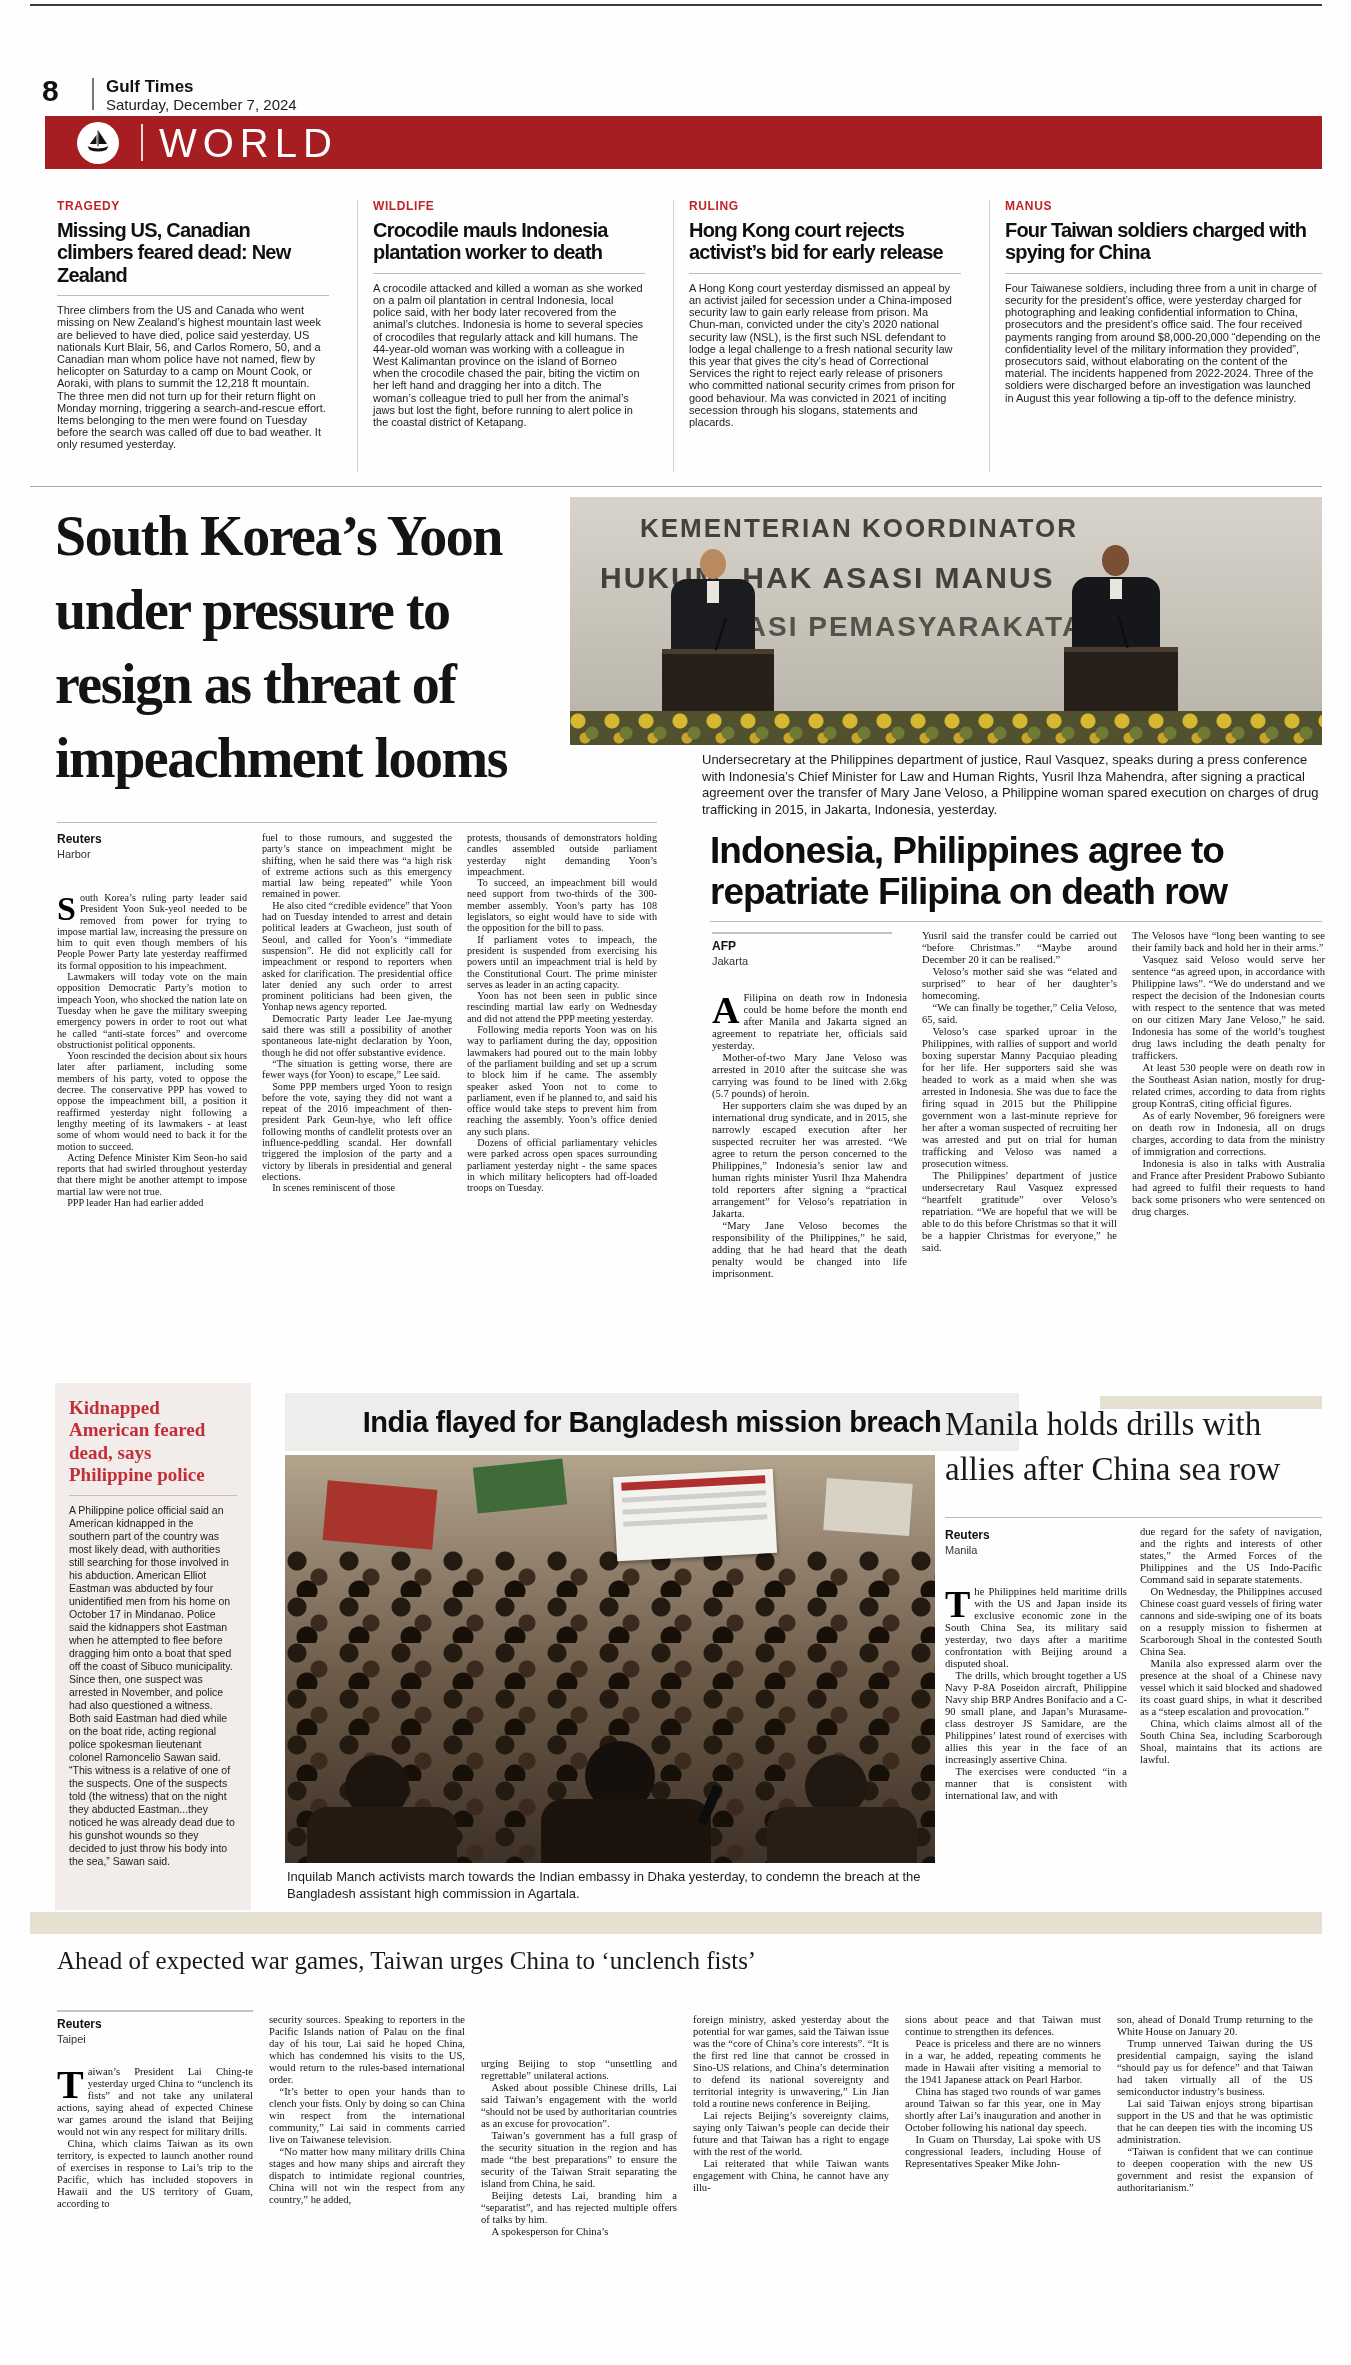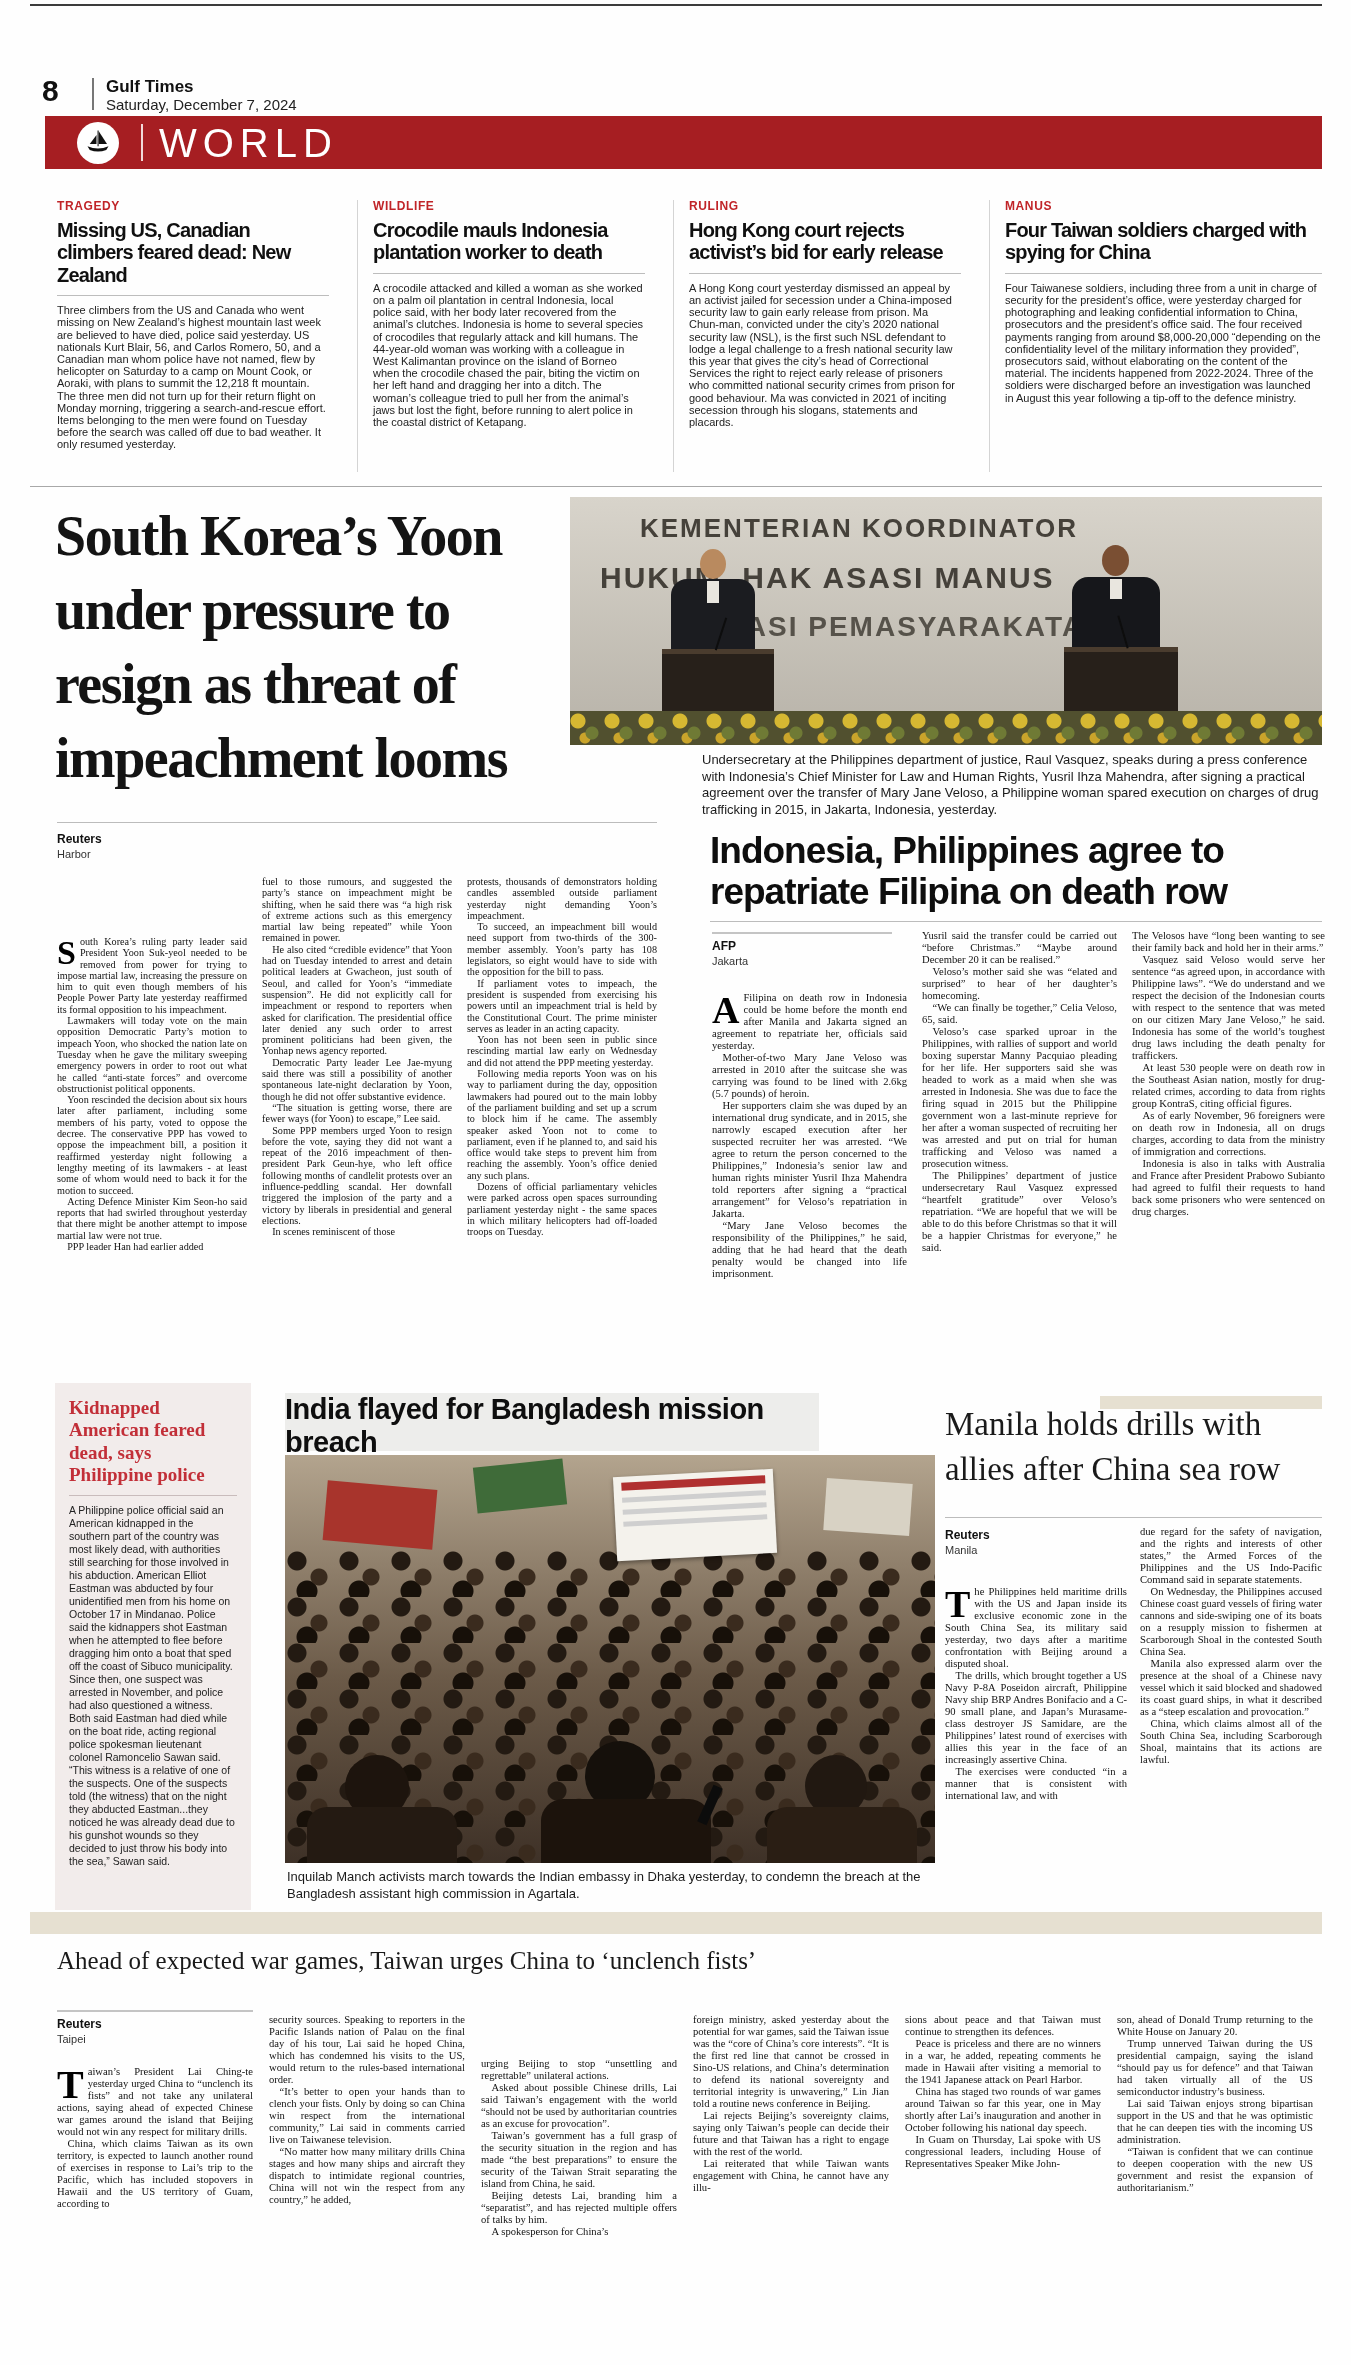--- a/index.html
+++ b/index.html
@@ -25,34 +25,34 @@
   .bbody{font:11px/12.2px "Liberation Sans",sans-serif;color:#222;text-align:left;}
   .vbrief{top:200px;height:272px;background:#d4d4d4;width:1px;}
   .hrule{position:absolute;height:1px;background:#a8a8a8;}
   
   .bigserif{font-family:"Liberation Serif",serif;font-weight:bold;color:#141414;}
   .serifreg{font-family:"Liberation Serif",serif;font-weight:normal;color:#1a1a1a;}
   .agency{font:bold 12px/1.25 "Liberation Sans",sans-serif;color:#111;}
   .dateline{font:11px/1.3 "Liberation Sans",sans-serif;color:#333;}
   .bylinerule{height:2px;background:#c4c4c4;margin-bottom:5px;}
   .coltext{white-space:pre-line;}
-  .scol{font:10.2px/11.3px "Liberation Serif",serif;text-align:justify;color:#111;margin-top:44px;}
+  .scol{font:10.2px/11.3px "Liberation Serif",serif;text-align:justify;color:#111;}
   .scol2{font:10.6px/12px "Liberation Serif",serif;text-align:justify;color:#111;}
   .dropcap{float:left;font:bold 34px/0.82 "Liberation Serif",serif;color:#000;padding:3px 4px 0 0;}
   .caption{font:13px/16.5px "Liberation Sans",sans-serif;color:#1b1b1b;}
   .condhead{font-family:"Liberation Sans",sans-serif;font-weight:bold;color:#0e0e0e;}
   
   .kidnapbox{position:absolute;left:55px;top:1383px;width:196px;height:527px;background:#f2eceb;
              box-sizing:border-box;padding:14px 14px 10px 14px;}
   .kidnaphead{font:bold 19px/1.18 "Liberation Serif",serif;color:#c22f38;}
   .kidnaprule{height:1px;background:#c9bcbc;margin:8px 0 8px 0;}
   .kidnapbody{font:10.5px/13px "Liberation Sans",sans-serif;color:#222;}
   
-  .greybox{position:absolute;left:285px;top:1393px;width:534px;height:58px;background:#ededeb;
-           display:flex;align-items:flex-start;justify-content:center;}
+  .greybox{position:absolute;left:285px;top:1393px;width:734px;height:58px;background:#ededeb;
+           display:flex;align-items:center;justify-content:center;}
   .beige{background:#e6e0d1;}
   
   .photo{position:absolute;overflow:hidden;}
   .backdroptext{font:bold 26px/1 "Liberation Sans",sans-serif;color:#45413a;letter-spacing:2px;white-space:nowrap;}
   .fig-head{position:absolute;border-radius:50%;}
   .fig-body{position:absolute;border-radius:16px 16px 0 0;background:#1b1c20;}
   .podium{position:absolute;background:#27201a;border-top:5px solid #4a3c2e;}
   .flowers{position:absolute;left:0;right:0;bottom:0;height:34px;background-color:#51502f;
      background-image:
        radial-gradient(circle at 8px 10px, #d6b832 7px, transparent 8px),

